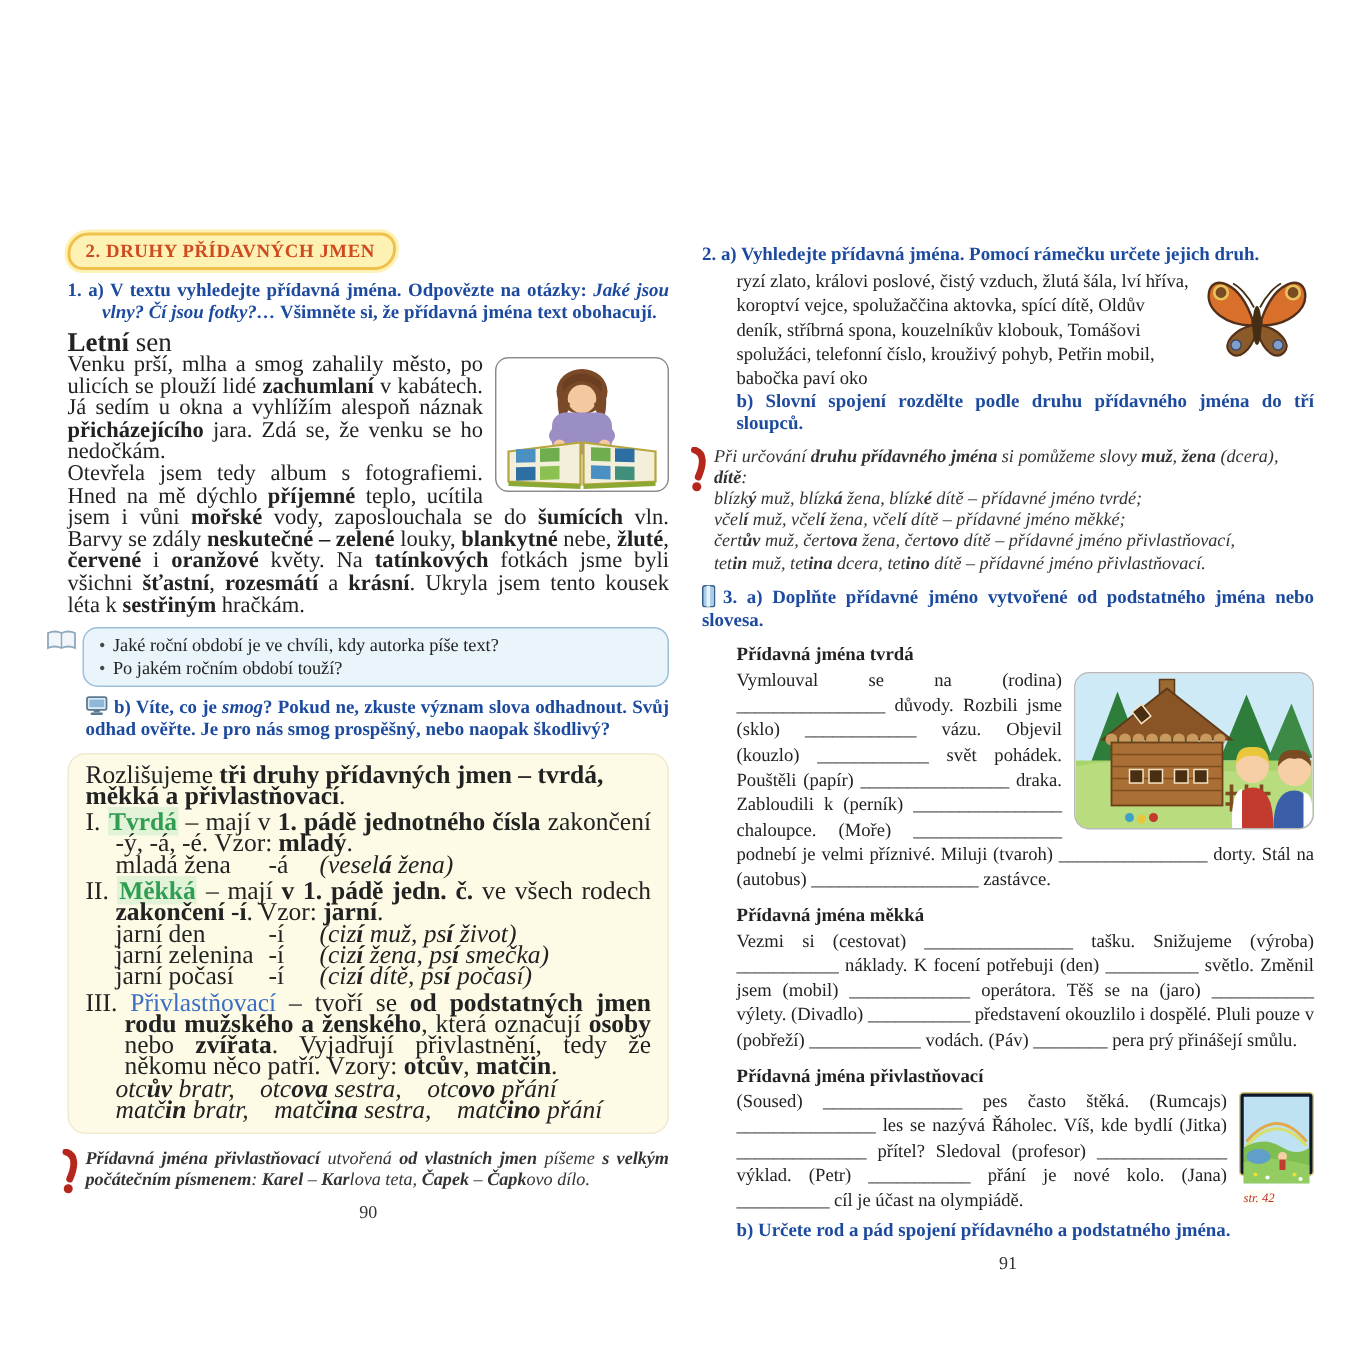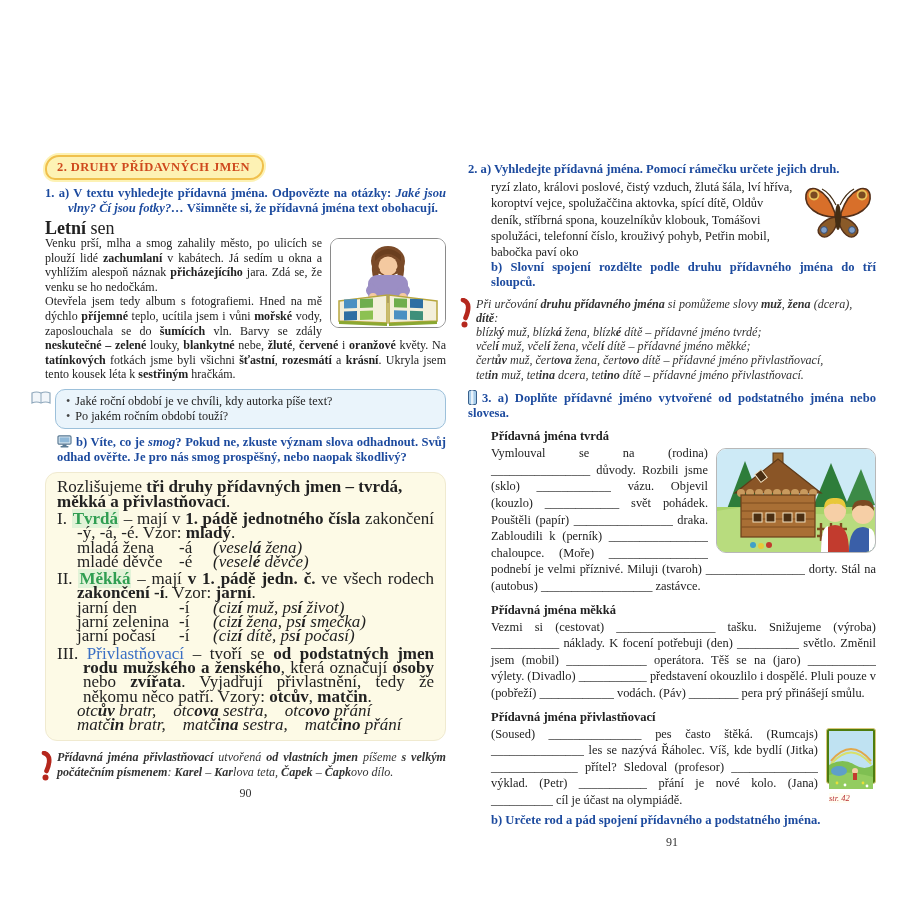--- a/index.html
+++ b/index.html
@@ -6,21 +6,21 @@
   body{
     width:900px;height:900px;background:#ffffff;position:relative;
     font-family:"Liberation Serif", serif;color:#222;
     -webkit-font-smoothing:antialiased;
   }
   .page{position:absolute;top:155px;}
   .page-left{left:45px;width:401px;}
   .page-right{left:468px;width:408px;top:162px;}
 
   
-  .body-txt{font-size:12px;line-height:14.6px;text-align:justify;}
+  .body-txt{font-size:15px;line-height:14.6px;text-align:justify;}
   .f-b{font-weight:bold;}
   .f-i{font-style:italic;}
   .f-bi,.f-b.f-i{font-weight:bold;font-style:italic;text-align:center;}
   .f-g{color:#2f9e52;background:#e2f3d8;font-weight:bold;padding:0 1px;}
   .f-u{color:#3a6fc4;font-weight:normal;}
 
   
   .badge{
     display:inline-block;background:#fdf2b4;border:2px solid #f0c04c;
     border-radius:14px 10px 14px 10px;padding:3px 12px 3px 10px;
@@ -81,21 +81,21 @@
   .img-butterfly{float:right;width:76px;height:66px;margin:2px 0 2px 6px;}
   .wordlist{font-size:12.4px;line-height:16.2px;text-align:left;padding-left:23px;margin-top:2px;}
   .sec-title{font-weight:bold;font-size:12.5px;margin-top:8px;padding-left:23px;}
   .sec-text{font-size:12.4px;line-height:16.6px;text-align:justify;padding-left:23px;margin-top:1px;}
   .img-house{
     float:right;width:158px;height:103px;border:1.5px solid #b8b8b8;
     border-radius:10px;margin:3px 0 4px 8px;overflow:hidden;
   }
   .img-stamp{
     float:right;width:50px;height:56px;margin:2px 0 0 8px;
-    background:#4d7c0f;border:1px solid #d8c87a;border-radius:3px;
+    background:#0f172a;border:1px solid #d8c87a;border-radius:3px;
     padding:2px;box-sizing:border-box;
   }
   .img-stamp svg{display:block;}
   .stamp-label{
     font-size:8.5px;font-style:italic;color:#b33;text-align:center;
     background:#fffdf2;line-height:11px;
   }
   .mt4{margin-top:4px;} .mt6{margin-top:6px;} .mt8{margin-top:8px;}
 </style>
 </head>
@@ -160,25 +160,20 @@
   </div>
 
   <div class="rulebox">
     <div class="rb-line"><span>Rozlišujeme </span><span class="f-b">tři druhy přídavných jmen – tvrdá, měkká a přivlastňovací</span><span>.</span></div>
 
     <div class="rb-head"><span>I. </span><span class="f-g">Tvrdá</span><span> – mají v </span><span class="f-b">1. pádě jednotného čísla</span><span> zakončení -ý, -á, -é. Vzor: </span><span class="f-b">mladý</span><span>.</span></div>
     <div class="rb-row">
       <span>mladá žena</span>
         <span>-á</span>
         <span><span class="f-i">(vesel</span><span class="f-b f-i">á</span><span class="f-i"> žena)</span></span>
-    </div>
-    <div class="rb-row">
-      <span>mladé děvče</span>
-        <span>-é</span>
-        <span><span class="f-i">(vesel</span><span class="f-b f-i">é</span><span class="f-i"> děvče)</span></span>
     </div>
 
     <div class="rb-head"><span>II. </span><span class="f-g">Měkká</span><span> – mají </span><span class="f-b">v 1. pádě jedn. č.</span><span> ve všech rodech </span><span class="f-b">zakončení -í</span><span>. Vzor: </span><span class="f-b">jarní</span><span>.</span></div>
     <div class="rb-row">
       <span>jarní den</span>
         <span>-í</span>
         <span><span class="f-i">(ciz</span><span class="f-b f-i">í</span><span class="f-i"> muž, ps</span><span class="f-b f-i">í</span><span class="f-i"> život)</span></span>
     </div>
     <div class="rb-row">
       <span>jarní zelenina</span>

